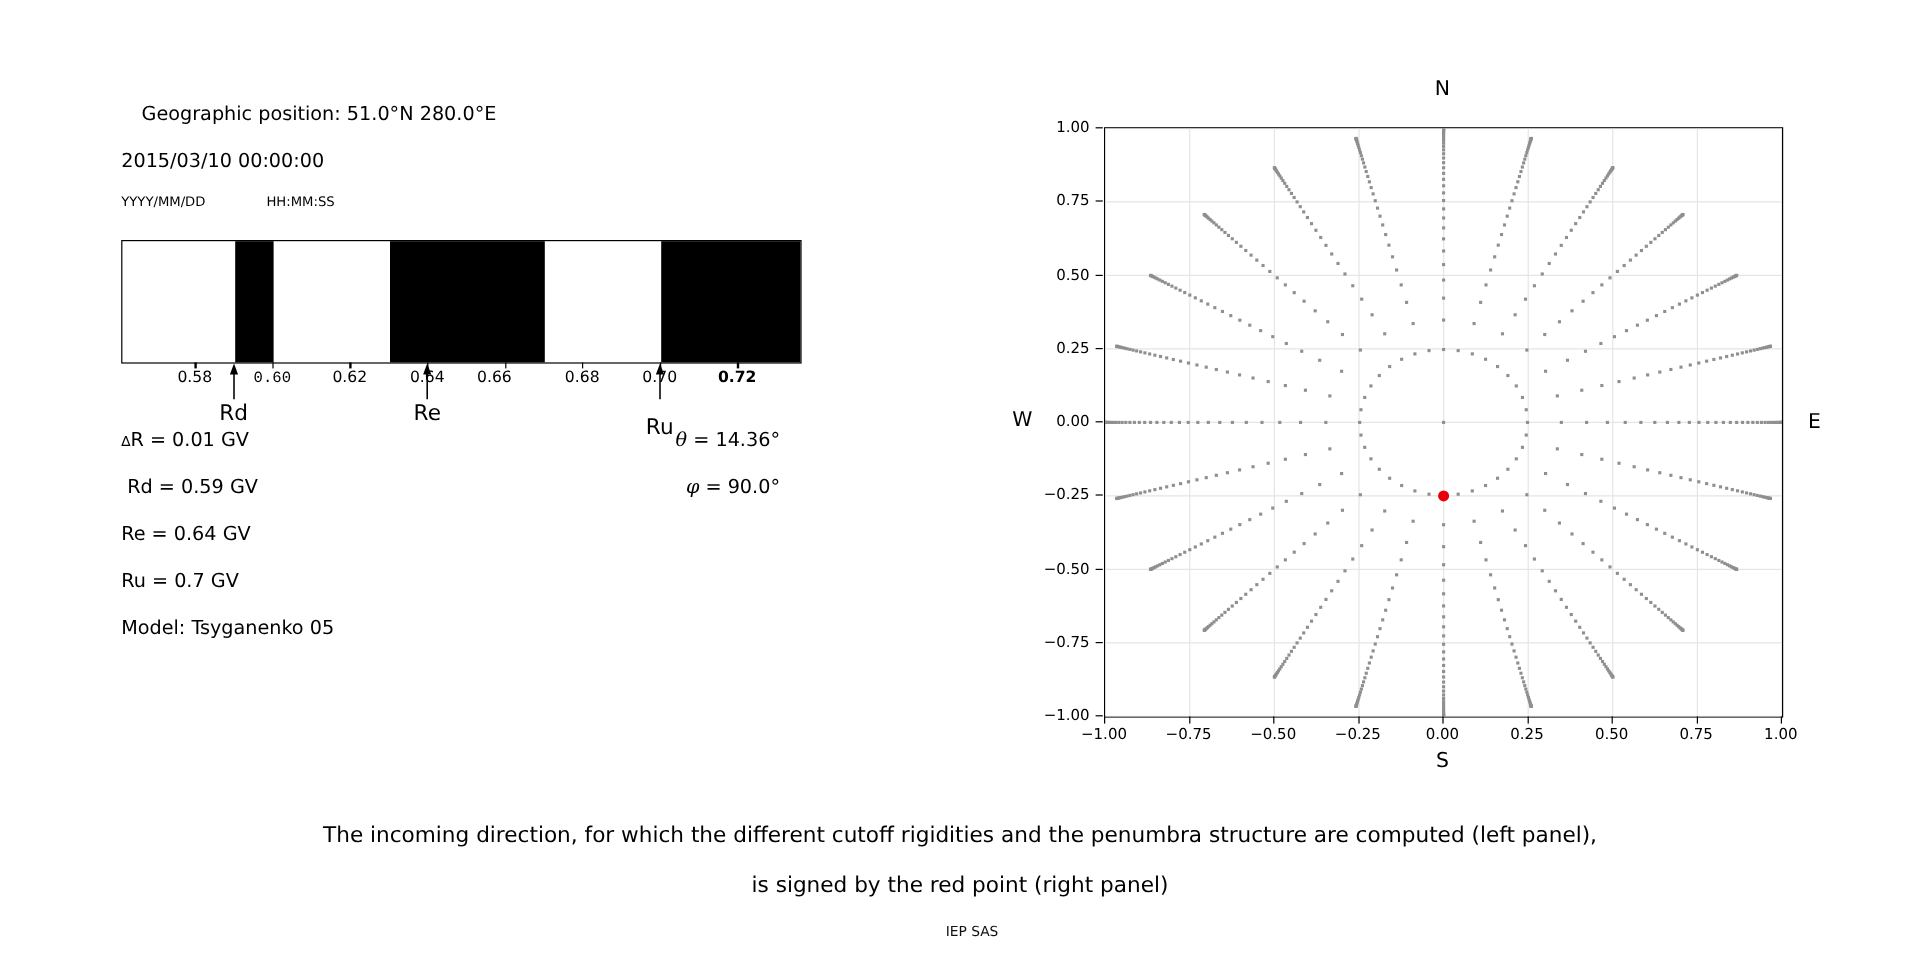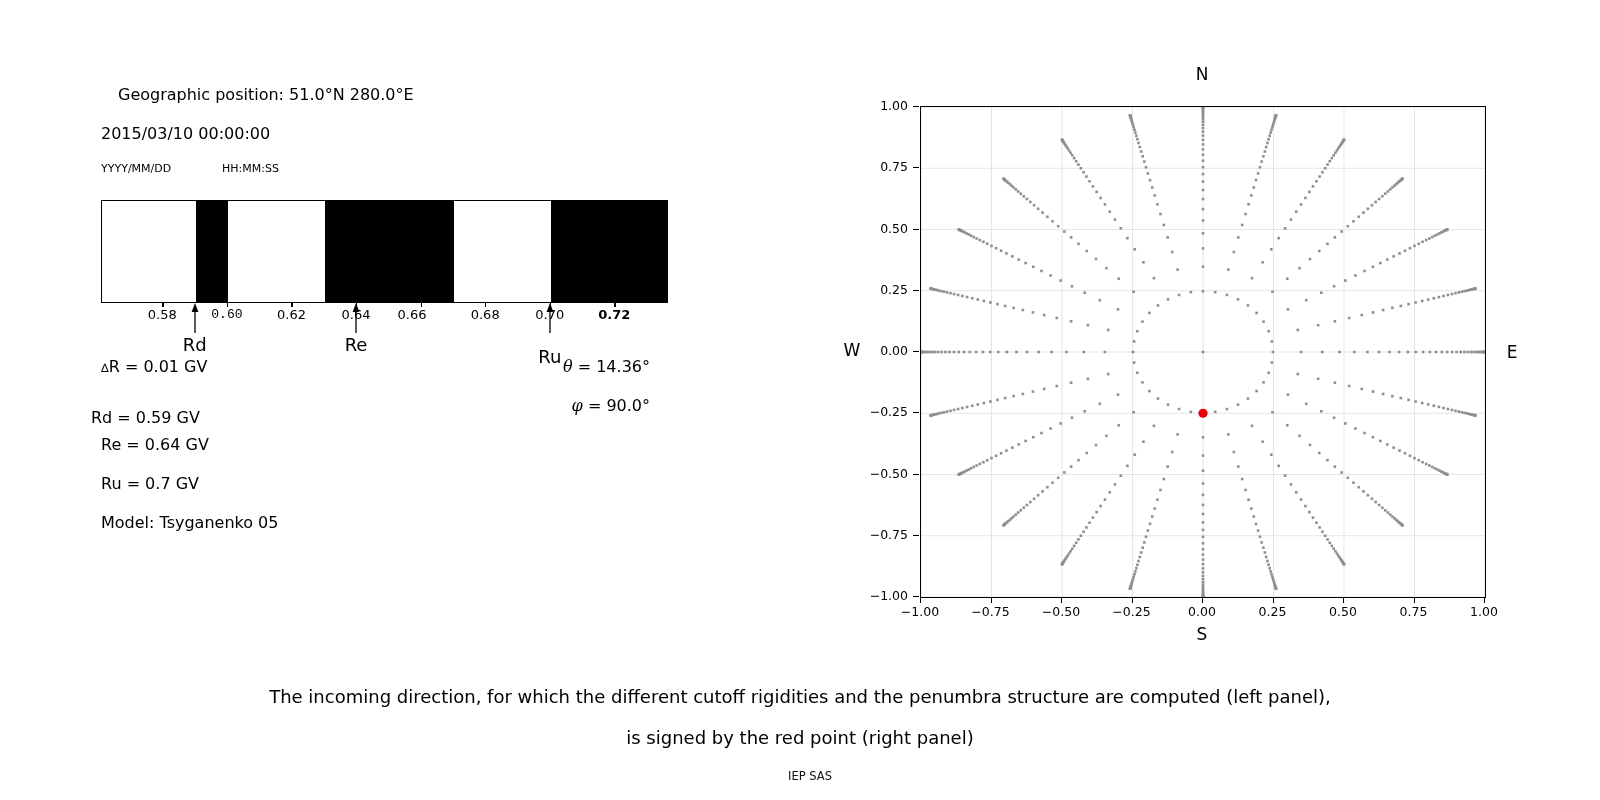--- a/index.html
+++ b/index.html
@@ -84,21 +84,21 @@
       <div class="abs arrow-label" style="left: 356.057px; top: 334px;">Re</div>
       <div class="abs" style="left: 543.771px; top: 303px;"><svg width="12" height="30">
           <polygon points="6,0 2.6,9 9.4,9" fill="#000"></polygon>
           <line x1="6" y1="5" x2="6" y2="30" stroke="#000" stroke-width="1.3"></line>
         </svg></div>
       <div class="abs arrow-label" style="left: 549.771px; top: 334px; margin-top: 12px;">Ru</div>
     </div>
 
   <div class="abs t16" style="left:101px; top:357px;"><span class="delta">∆</span><span>R = 0.01 GV</span></div>
 
-  <div class="abs t16" style="left:91px; top:396px;margin-top:12px;">Rd = 0.59 GV</div>
+  <div class="abs t16" style="left:106px; top:396px;">Rd = 0.59 GV</div>
 
   <div class="abs t16" style="left:101px; top:435px;">Re = 0.64 GV</div>
 
   <div class="abs t16" style="left:101px; top:474px;">Ru = 0.7 GV</div>
 
   <div class="abs t16" style="left:101px; top:513px;">Model: Tsyganenko 05</div>
 
   <div class="abs t16 right-col" style="left:350px; top:357px;"><span class="math">θ</span><span> = 14.36°</span></div>
 
   <div class="abs t16 right-col" style="left:350px; top:396px;"><span class="math">φ</span><span> = 90.0°</span></div>

